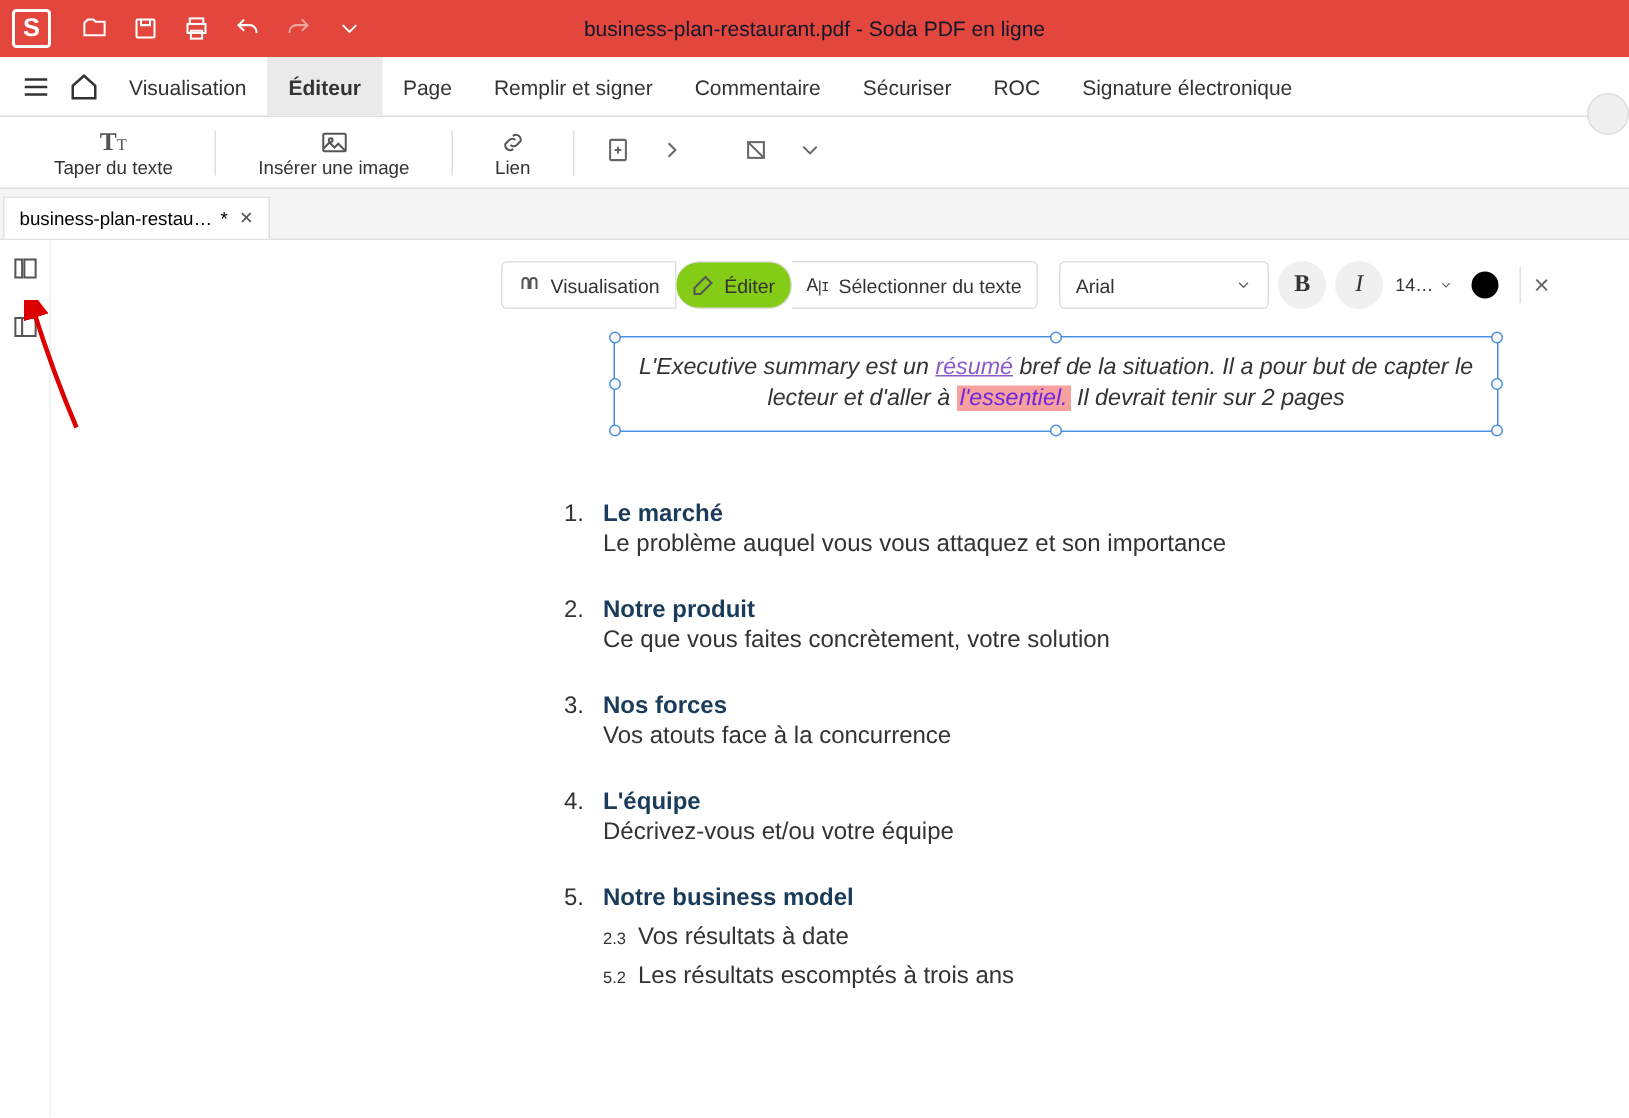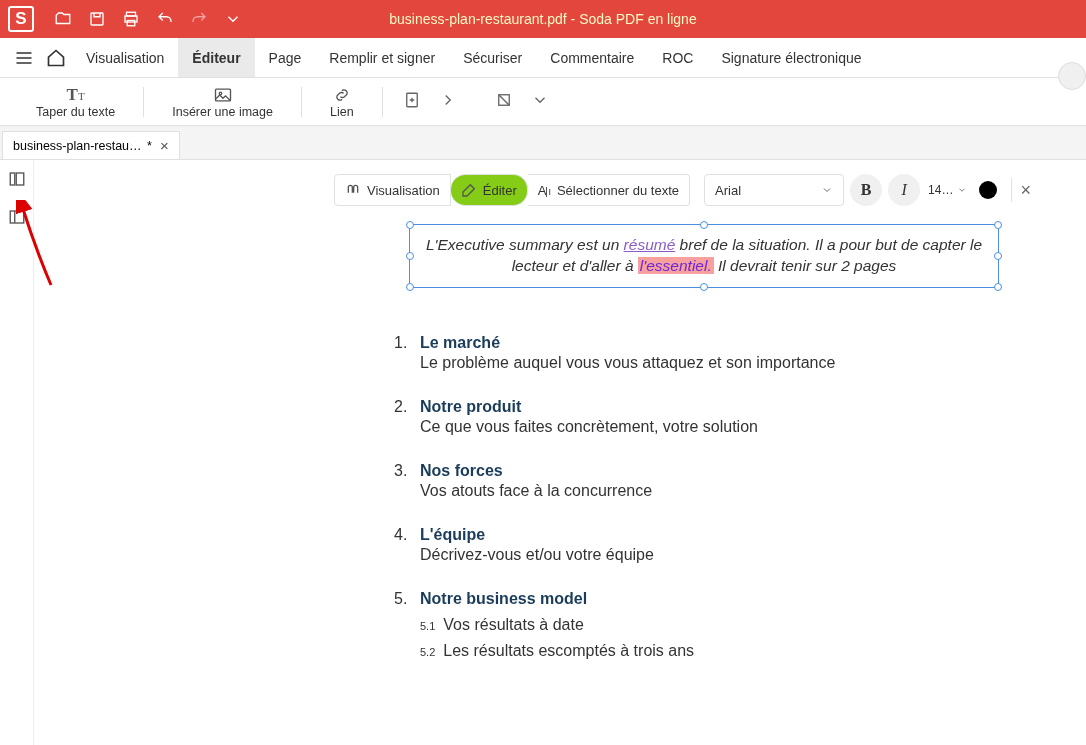--- a/index.html
+++ b/index.html
@@ -1,21 +1,21 @@
 <!DOCTYPE html>
 <html><head>
 <meta charset="utf-8">
 <style>
 * { box-sizing: border-box; margin: 0; padding: 0; }
 body { font-family: Arial, sans-serif; background: #fff; overflow: hidden; }
 .titlebar { background: #e2463d; height: 38px; display: flex; align-items: center; padding: 0 8px; position: relative; }
 .titlebar .logo { width: 26px; height: 26px; border: 2px solid #fff; border-radius: 3px; display:flex; align-items:center; justify-content:center; color:#fff; font-weight:bold; font-size:17px; margin-right:12px;}
 .titlebar .tb-icon { color: #fff; margin: 0 8px; cursor: pointer; display:flex; align-items:center; }
 .titlebar .tb-icon svg { width:18px; height:18px; stroke:#fff; fill:none; stroke-width:1.8;}
-.titlebar .title { position:absolute; left:50%; transform:translateX(-50%); color:#fef9c3; font-size:14px; font-weight:500; white-space:nowrap;}
+.titlebar .title { position:absolute; left:50%; transform:translateX(-50%); color:#0f172a; font-size:14px; font-weight:500; white-space:nowrap;}
 .menubar { height: 40px; border-bottom: 1px solid #e0e0e0; display:flex; align-items:center; padding: 0 8px; font-size:14px; color:#333;}
 .menubar .mb-icon { margin: 0 6px; cursor:pointer; display:flex; align-items:center;}
 .menubar .mb-icon svg { width:20px; height:20px; stroke:#333; fill:none; stroke-width:2;}
 .menubar .menu-item { padding: 0 14px; height:100%; display:flex; align-items:center; cursor:pointer;}
 .menubar .menu-item.active { background: #eaeaea; font-weight:600;text-align:right;}
 .toolbar-ribbon { height: 48px; border-bottom:1px solid #e0e0e0; display:flex; align-items:center; padding: 0 12px; font-size:12.5px; color:#333;}
 .toolbar-ribbon .rb-group { display:flex; flex-direction:column; align-items:center; margin: 0 24px; cursor:pointer;}
 .toolbar-ribbon .rb-group .rb-icon { height:20px; display:flex; align-items:center; justify-content:center;}
 .toolbar-ribbon .rb-icon svg { width:20px; height:20px; stroke:#555; fill:none; stroke-width:1.6;}
 .toolbar-ribbon .rb-sep { width:1px; height:30px; background:#e0e0e0; margin:0 4px;}
@@ -46,21 +46,21 @@
 .ft-color { width:18px; height:18px; border-radius:50%; background:#000; margin-left:12px; cursor:pointer;}
 .ft-close { margin-left:14px; cursor:pointer; font-size:18px; color:#666; padding:0 8px; border-left:1px solid #e0e0e0; height:24px; display:flex; align-items:center;}
 .page { background:#fff; position:absolute; top:64px; left:290px; right:40px; bottom:0;}
 .sel-box { position:absolute; top:0; left:85px; width:590px; border:1px solid #4a90e2; padding:10px 14px; font-style:italic; font-size:15.5px; color:#333; text-align:center; line-height:1.35;}
 .sel-box .hl-purple { color:#8a5cc9; text-decoration:underline;font-style:italic;}
 .sel-box .hl-red { background:#f6a0a0; color:#6d28d9; padding:0 2px;}
 .handle { position:absolute; width:8px; height:8px; background:#fff; border:1px solid #4a90e2; border-radius:50%;}
 .h-tl{top:-4px;left:-4px;} .h-tm{top:-4px;left:50%;margin-left:-4px;} .h-tr{top:-4px;right:-4px;}
 .h-ml{top:50%;left:-4px;margin-top:-4px;} .h-mr{top:50%;right:-4px;margin-top:-4px;}
 .h-bl{bottom:-4px;left:-4px;} .h-bm{bottom:-4px;left:50%;margin-left:-4px;} .h-br{bottom:-4px;right:-4px;}
-.content-list { position:absolute; top:110px; left:70px; right:60px; color:#1a3c5a; font-size:16px;}
+.content-list { position:absolute; top:110px; left:52px; right:60px; color:#1a3c5a; font-size:16px;}
 .content-list .li { margin-bottom:26px;}
 .content-list .num { display:inline-block; width:26px; color:#333;}
 .content-list .hd { font-weight:bold; color:#1a3c5a;}
 .content-list .desc { color:#333; margin-left:26px; font-weight:normal; margin-top:2px;}
 .content-list .sub { margin-left:26px; margin-top:8px; color:#333;}
 .content-list .sub .snum { font-size:11px; margin-right:8px;}
 .arrow-annot { position:absolute; top:40px; left:16px; pointer-events:none;}
 .round-btn { position:absolute; right:0; top:62px; width:28px; height:28px; border-radius:50%; background:#f0f0f0; border:1px solid #ddd;}
 </style>
 </head>
@@ -115,22 +115,22 @@
   <div class="mb-icon">
       <svg viewBox="0 0 24 24">
         <path d="M3 11l9-8 9 8v10H3z"></path>
       </svg>
     </div>
   <div id="menu-items" style="display:flex;height:100%">
       <div class="menu-item">Visualisation</div>
       <div class="menu-item active">Éditeur</div>
       <div class="menu-item">Page</div>
       <div class="menu-item">Remplir et signer</div>
+      <div class="menu-item">Commentaire</div>
       <div class="menu-item">Sécuriser</div>
-      <div class="menu-item">Commentaire</div>
       <div class="menu-item">ROC</div>
       <div class="menu-item">Signature électronique</div>
     </div>
 </div>
 
 <div class="toolbar-ribbon">
   <div class="rb-group">
     <div class="rb-icon">
         <span style="color:#555;font-family:serif;font-size:17px;display:flex;align-items:baseline;">
           <b>T</b>
@@ -208,21 +208,21 @@
           </svg>
         <span>Visualisation</span>
       </div>
       <div class="ft-seg active">
         <svg viewBox="0 0 24 24">
             <path d="M14 4l6 6L9 21H3v-6z"></path>
           </svg>
         <span>Éditer</span>
       </div>
       <div class="ft-seg" style="border-radius:0 4px 4px 0">
-        <span style="font-family:Liberation Sans, sans-serif">A<span style="font-size:9px;border-left:1px solid #555;padding-left:1px">I</span></span>
+        <span style="font-family:Liberation Mono, monospace">A<span style="font-size:9px;border-left:1px solid #555;padding-left:1px">I</span></span>
         <span>Sélectionner du texte</span>
       </div>
       <div class="ft-gap"></div>
       <div class="ft-font">
         <span>Arial</span>
         <svg viewBox="0 0 24 24" width="12" height="12" style="stroke:#666;fill:none;stroke-width:2">
             <path d="M6 9l6 6 6-6"></path>
           </svg>
       </div>
       <div class="ft-btn bold">
@@ -268,21 +268,21 @@
           <div class="li">
             <div><span class="num">3.</span><span class="hd">Nos forces</span></div>
             <div class="desc">Vos atouts face à la concurrence</div>
           </div>
           <div class="li">
             <div><span class="num">4.</span><span class="hd">L'équipe</span></div>
             <div class="desc">Décrivez-vous et/ou votre équipe</div>
           </div>
           <div class="li">
             <div><span class="num">5.</span><span class="hd">Notre business model</span></div>
-            <div class="sub"><span class="snum">5.1</span><span>Vos résultats à date</span></div>
+            <div class="sub"><span class="snum">2.3</span><span>Vos résultats à date</span></div>
             <div class="sub"><span class="snum">5.2</span><span>Les résultats escomptés à trois ans</span></div>
           </div>
         </div>
     </div>
   </div>
 
   <svg class="arrow-annot" width="50" height="100">
     <defs>
         <marker id="ah" markerWidth="10" markerHeight="10" refX="2" refY="3" orient="auto">
           <path d="M0,0 L0,6 L8,3 z" fill="#d00"></path>

